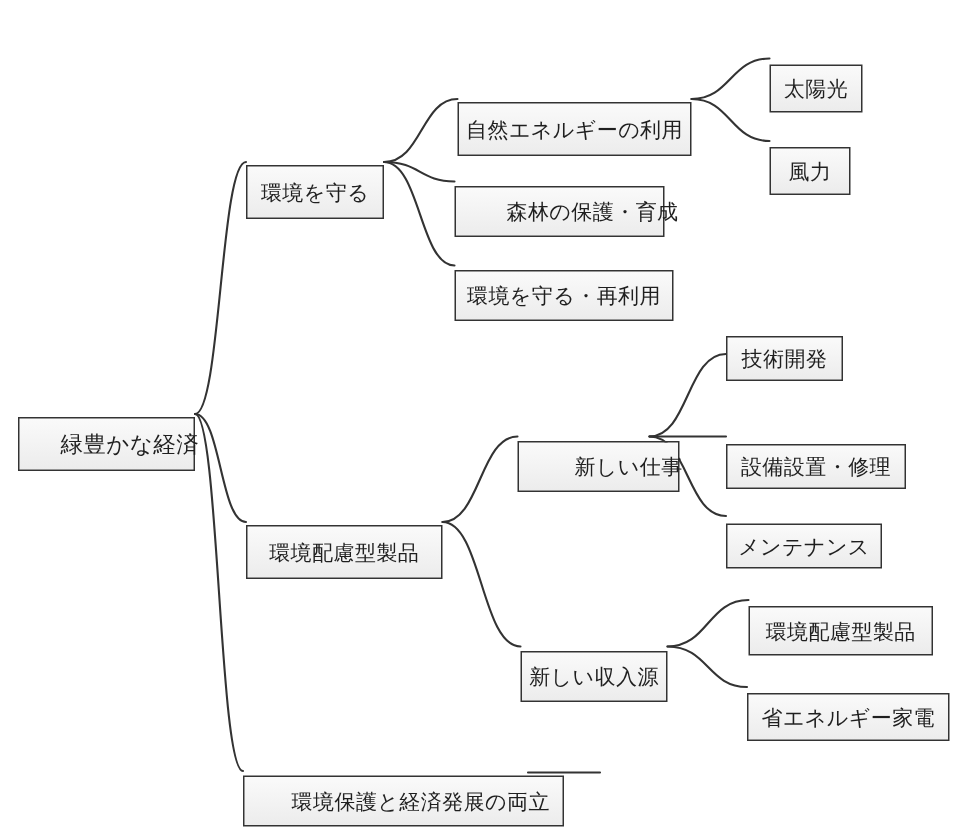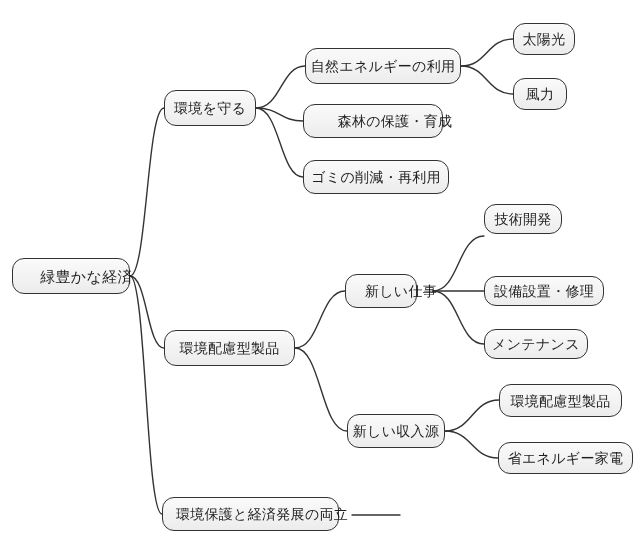--- a/index.html
+++ b/index.html
@@ -28,48 +28,49 @@
     stroke-width: 1.4;
     stroke-linecap: round;
   }
   .node {
     position: absolute;
     box-sizing: border-box;
     display: flex;
     align-items: center;
     justify-content: center;
     border: 1.6px solid #333333;
-    border-radius: 12px;
+    border-radius: 0;
     background: linear-gradient(180deg, #fafafa 0%, #ececec 100%);
     color: #1f1f1f;
     font-size: 14px;
     line-height: 1;
     white-space: nowrap;
     letter-spacing: 0.3px;
     z-index: 2;
+    margin-top: 20px;
   }
   .node.root { font-size: 15px; padding-left: 31px; }
 
   
   #n-root          { left: 12px;  top: 258px; width: 118px; height: 36px; }
   #n-protect       { left: 164px; top: 90px;  width: 92px;  height: 36px; }
   #n-natural       { left: 305px; top: 48px;  width: 156px; height: 36px; }
   #n-solar         { left: 513px; top: 23px;  width: 62px;  height: 32px; }
   #n-wind          { left: 513px; top: 78px;  width: 54px;  height: 32px; }
   #n-forest        { left: 303px; top: 104px; width: 140px; height: 34px; padding-left: 44px; }
   #n-waste         { left: 303px; top: 160px; width: 146px; height: 34px; }
   #n-economy       { left: 164px; top: 330px; width: 131px; height: 36px; }
-  #n-jobs          { left: 345px; top: 274px; width: 72px;  height: 34px; padding-left: 40px; }
+  #n-jobs          { left: 345px; top: 274px; width: 108px;  height: 34px; padding-left: 40px; }
   #n-tech          { left: 484px; top: 204px; width: 78px;  height: 30px; }
   #n-equipment     { left: 484px; top: 276px; width: 120px; height: 30px; }
   #n-maintenance   { left: 484px; top: 329px; width: 104px; height: 30px; text-align: right; }
   #n-income        { left: 347px; top: 414px; width: 98px;  height: 34px; }
   #n-ecoproducts   { left: 499px; top: 384px; width: 123px; height: 33px; }
   #n-energysaving  { left: 498px; top: 442px; width: 135px; height: 32px; }
-  #n-balance       { left: 162px; top: 497px; width: 177px; height: 34px; padding-left: 23px; }
+  #n-balance       { left: 162px; top: 497px; width: 214px; height: 34px; padding-left: 23px; }
   #n-goodcycle     { left: 400px; top: 499px; width: 76px;  height: 33px; }
 </style>
 </head>
 <body>
 
 <div class="canvas">
 
   <svg class="links" viewBox="0 0 642 555" aria-hidden="true">
     <path d="M130,276 C147,276 147,108 164,108"></path>
     <path d="M130,276 C147,276 147,348 164,348"></path>
@@ -89,21 +90,21 @@
     <path d="M352,515 L400,515"></path>
   </svg>
 
   <div class="node root" id="n-root">緑豊かな経済</div>
 
   <div class="node" id="n-protect">環境を守る</div>
   <div class="node" id="n-natural">自然エネルギーの利用</div>
   <div class="node" id="n-solar">太陽光</div>
   <div class="node" id="n-wind">風力</div>
   <div class="node" id="n-forest">森林の保護・育成</div>
-  <div class="node" id="n-waste">ゴミの削減・再利用</div>
+  <div class="node" id="n-waste">環境を守る・再利用</div>
 
   <div class="node" id="n-economy">環境配慮型製品</div>
   <div class="node" id="n-jobs">新しい仕事</div>
   <div class="node" id="n-tech">技術開発</div>
   <div class="node" id="n-equipment">設備設置・修理</div>
   <div class="node" id="n-maintenance">メンテナンス</div>
   <div class="node" id="n-income">新しい収入源</div>
   <div class="node" id="n-ecoproducts">環境配慮型製品</div>
   <div class="node" id="n-energysaving">省エネルギー家電</div>
 

